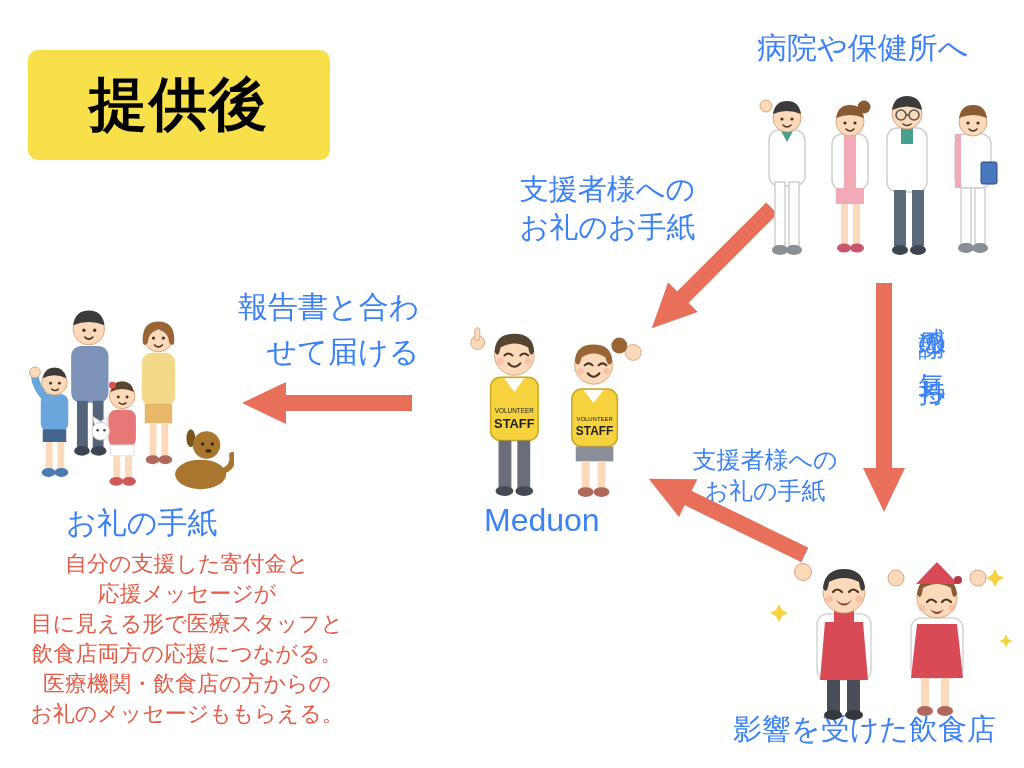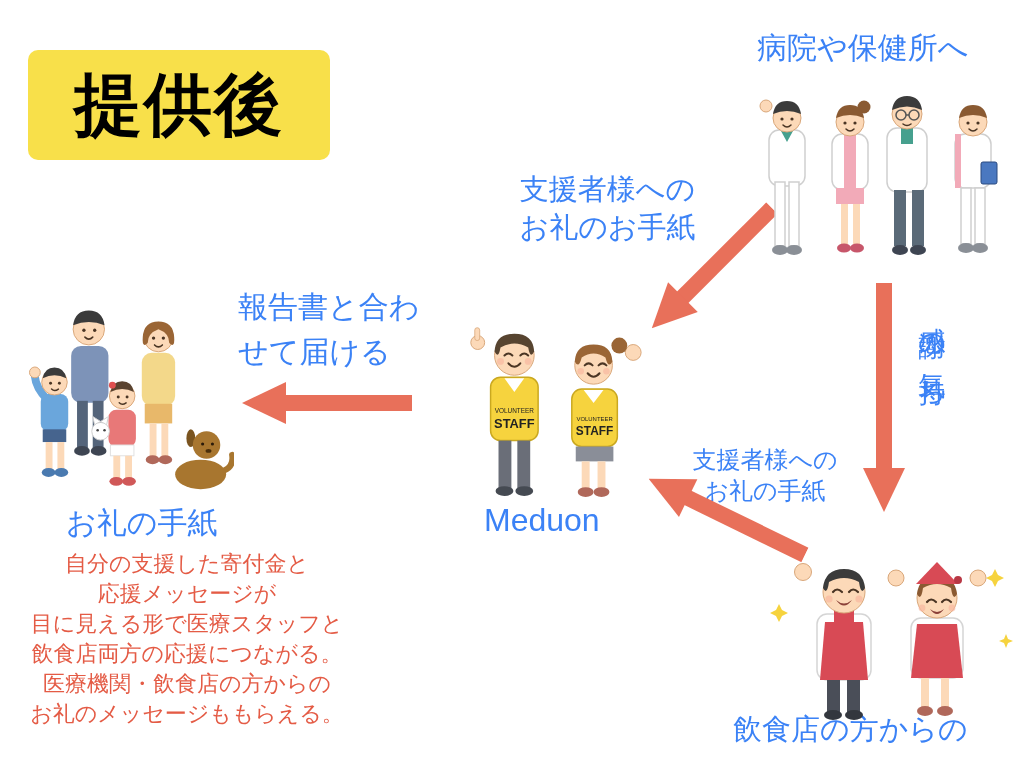--- a/index.html
+++ b/index.html
@@ -1,26 +1,26 @@
 <!DOCTYPE html>
 <html><head>
 <meta charset="utf-8">
 <style>
   * { margin:0; padding:0; box-sizing:border-box; }
   html,body { width:1024px; height:768px; background:#ffffff; font-family:"Liberation Sans","DejaVu Sans",sans-serif; }
   .canvas { position:relative; width:1024px; height:768px; background:#ffffff; overflow:hidden; }
 
   .title-box { position:absolute; left:28px; top:50px; width:302px; height:110px;
                background:#f8e04a; border-radius:10px; display:flex; align-items:center; justify-content:center; }
-  .title-box span { font-size:68px; font-weight:700; color:#000; letter-spacing:2px; }
+  .title-box span { font-size:58px; font-weight:700; color:#000; letter-spacing:2px; }
 
   .label { position:absolute; color:#3b82f6; white-space:pre-line; }
   .lbl-hospital   { left:757px; top:28px;  font-size:30px; }
   .lbl-thankstop  { left:495px; top:170px; width:225px; text-align:center; font-size:29px; line-height:1.32; }
-  .lbl-report     { left:238px; top:284px; font-size:30px; line-height:1.5; }
+  .lbl-report     { left:238px; top:284px; font-size:30px; line-height:1.5;text-align:right; }
   .lbl-supporters { left:66px;  top:503px; font-size:30px; }
   .lbl-meduon     { left:484px; top:502px; font-size:32px; }
   .lbl-thanksright{ left:675px; top:444px; width:180px; text-align:center; font-size:24px; line-height:1.3; }
   .lbl-gratitude  { left:914px; top:306px; font-size:27px; writing-mode:vertical-rl; letter-spacing:5px; }
   .lbl-restaurant { left:733px; top:710px; font-size:29px; }
 
   .note { position:absolute; color:#e45b45; white-space:pre-line; text-align:center; }
   .note-left   { left:22px;  top:549px; width:330px; font-size:22px; line-height:1.36; }
   .note-center { left:425px; top:586px; width:340px; font-size:23px; line-height:1.28; }
 
@@ -49,21 +49,21 @@
   <div class="label lbl-hospital">病院や保健所へ</div>
   <div class="label lbl-thankstop">支援者様への
 お礼のお手紙</div>
   <div class="label lbl-report">報告書と合わ
 せて届ける</div>
   <div class="label lbl-supporters">お礼の手紙</div>
   <div class="label lbl-meduon">Meduon</div>
   <div class="label lbl-thanksright">支援者様への
 お礼の手紙</div>
   <div class="label lbl-gratitude">感謝の気持ち</div>
-  <div class="label lbl-restaurant">飲食店の方からの</div>
+  <div class="label lbl-restaurant">影響を受けた飲食店</div>
 
   <div class="note note-left">自分の支援した寄付金と
 応援メッセージが
 目に見える形で医療スタッフと
 飲食店両方の応援につながる。
 医療機関・飲食店の方からの
 お礼のメッセージももらえる。</div>
 
   <div class="arrow arrow-1">
     <svg viewBox="0 0 170 44" preserveAspectRatio="none">

